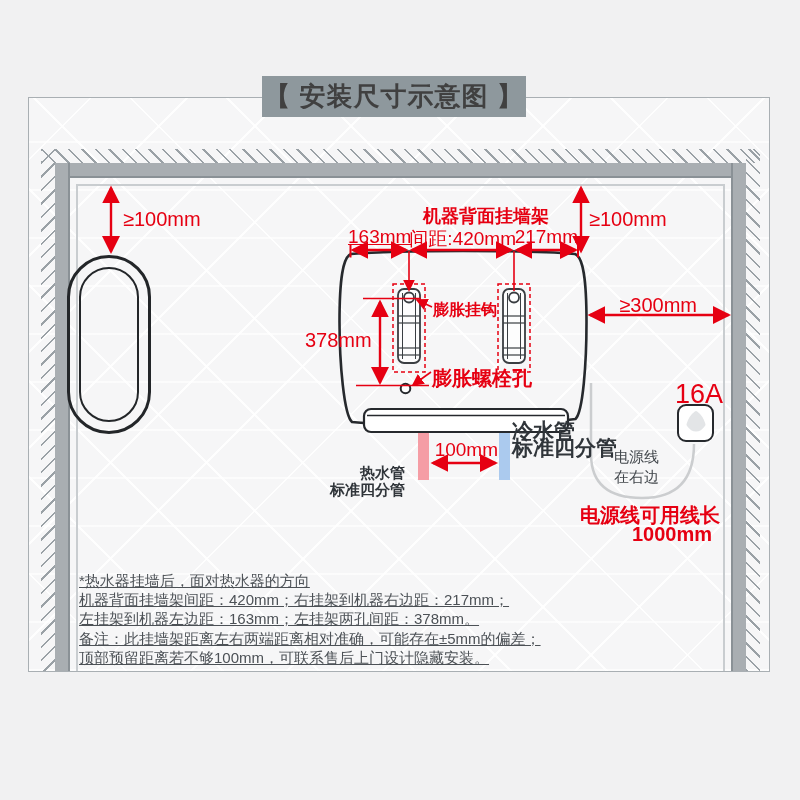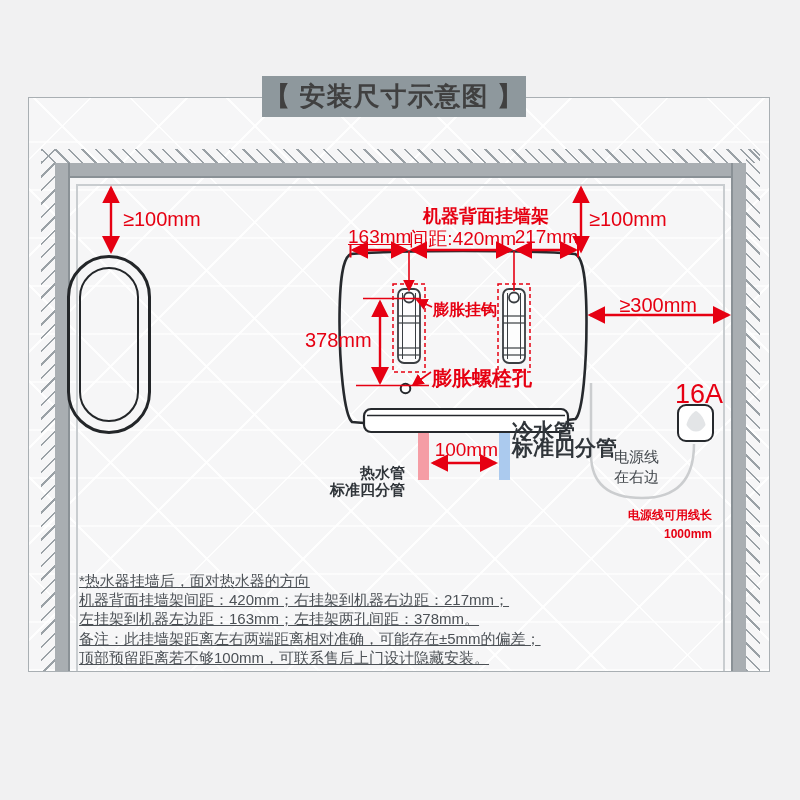--- a/index.html
+++ b/index.html
@@ -177,21 +177,21 @@
       <div>标准四分管</div>
     </div>
 
     <div class="lbl" style="left:585px;top:349px;font-size:15px;line-height:19.5px;color:#42474c;">
       <div>电源线</div>
       <div>在右边</div>
     </div>
 
     <div class="lbl red ctr" style="left:639px;top:281px;width:55px;font-size:27px;">16A</div>
 
-    <div class="lbl red bold ctr" style="left:551px;top:408px;width:132px;font-size:12px;line-height:19px;">
+    <div class="lbl red bold ctr" style="left:551px;top:408px;width:132px;font-size:20px;line-height:19px;">
       <div>电源线可用线长</div>
       <div>1000mm</div>
     </div>
 
     <div class="notes">
       <div>*热水器挂墙后，面对热水器的方向</div>
       <div>机器背面挂墙架间距：420mm；右挂架到机器右边距：217mm；</div>
       <div>左挂架到机器左边距：163mm；左挂架两孔间距：378mm。</div>
       <div>备注：此挂墙架距离左右两端距离相对准确，可能存在±5mm的偏差；</div>
       <div>顶部预留距离若不够100mm，可联系售后上门设计隐藏安装。</div>

